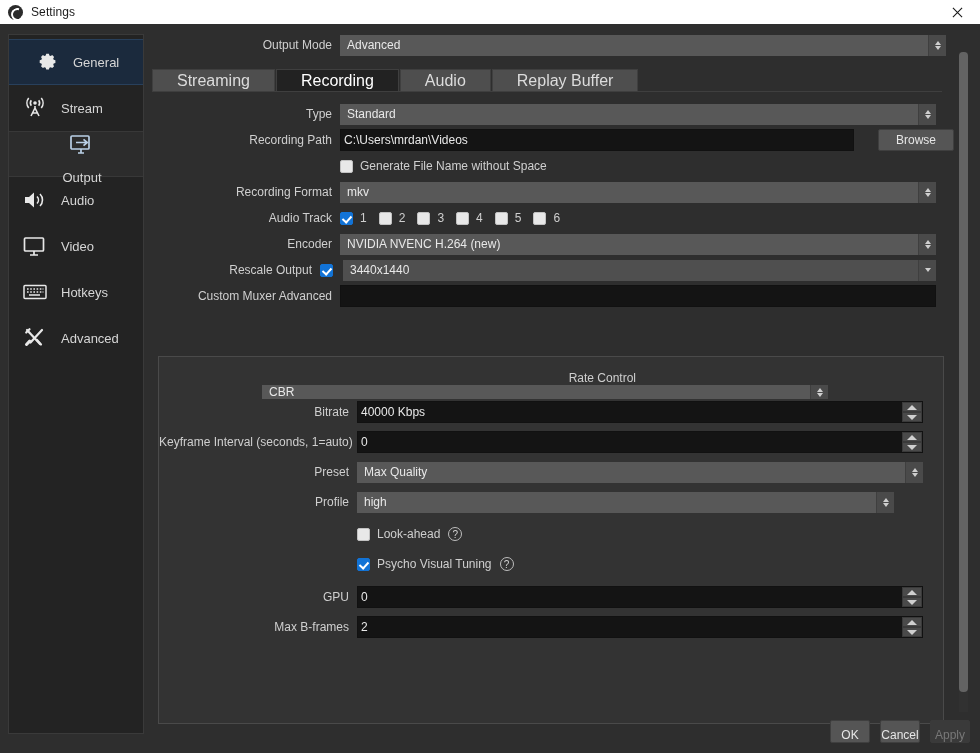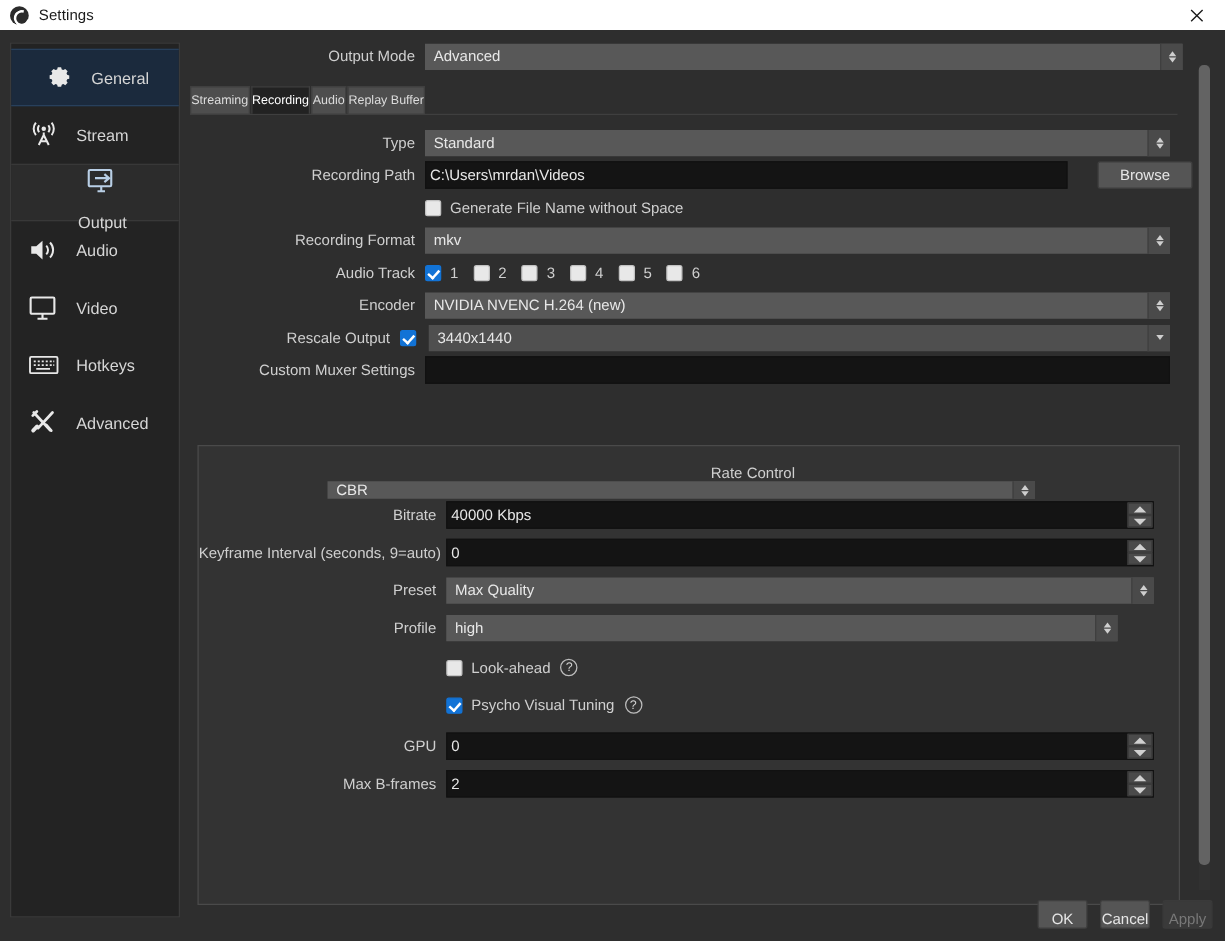--- a/index.html
+++ b/index.html
@@ -151,22 +151,22 @@
     width: 14px; height: 14px; border-radius: 50%;
     border: 1.4px solid #bdbdbd; color: #d2d2d2;
     font-size: 10px; display: inline-flex;
     align-items: center; justify-content: center;
     margin-left: 8px; cursor: default; flex: 0 0 auto;
   }
 
   
   .tabbar { display: flex; align-items: flex-end; gap: 1px; height: 23px; }
   .tab {
-    background: #4e4e4e; color: #dcdcdc; font-size: 10px;
-    padding: 0 0; height: 22px;
+    background: #4e4e4e; color: #dcdcdc; font-size: 16px;
+    padding: 0 24px; height: 22px;
     display: flex; align-items: center; cursor: default;
     border: 1px solid #3f3f3f; border-bottom: none;
   }
   .tab.active { background: #222222; color: #ffffff; }
   .tab-underline { height: 1px; background: #3f3f3f; width: 790px; }
 
   
   .groupbox {
     position: absolute; left: 8px; top: 322px;
     width: 786px; height: 368px;
@@ -376,21 +376,21 @@
       <span class="cbx checked" style="margin-right:10px;"></span>
       <div class="combo" style="width:593px; background:#4f4f4f;">
         <span>3440x1440</span>
         <span class="arrows" style="background:#4a4a4a;">
           <i class="chev chev-dn"></i>
         </span>
       </div>
     </div>
 
     <div class="row">
-      <span class="lbl" style="width:190px;">Custom Muxer Settings</span>
+      <span class="lbl" style="width:190px;">Custom Muxer Advanced</span>
       <div class="field" style="width:596px;">
         <span></span>
       </div>
     </div>
 
     <div class="groupbox">
       <div style="padding:14px 12px 0 0;">
 
         <div class="row" style="margin-bottom:8px;flex-direction:column;">
           <span class="lbl" style="width:198px;">Rate Control</span>
@@ -412,21 +412,21 @@
                   <i class="big-up"></i>
                 </span>
               <span class="sb">
                   <i class="big-dn"></i>
                 </span>
             </span>
           </div>
         </div>
 
         <div class="row" style="margin-bottom:8px;">
-          <span class="lbl" style="width:198px;">Keyframe Interval (seconds, 9=auto)</span>
+          <span class="lbl" style="width:198px;">Keyframe Interval (seconds, 1=auto)</span>
           <div class="field spin" style="width:566px;">
             <span>0</span>
             <span class="spin-btns">
               <span class="sb">
                   <i class="big-up"></i>
                 </span>
               <span class="sb">
                   <i class="big-dn"></i>
                 </span>
             </span>

